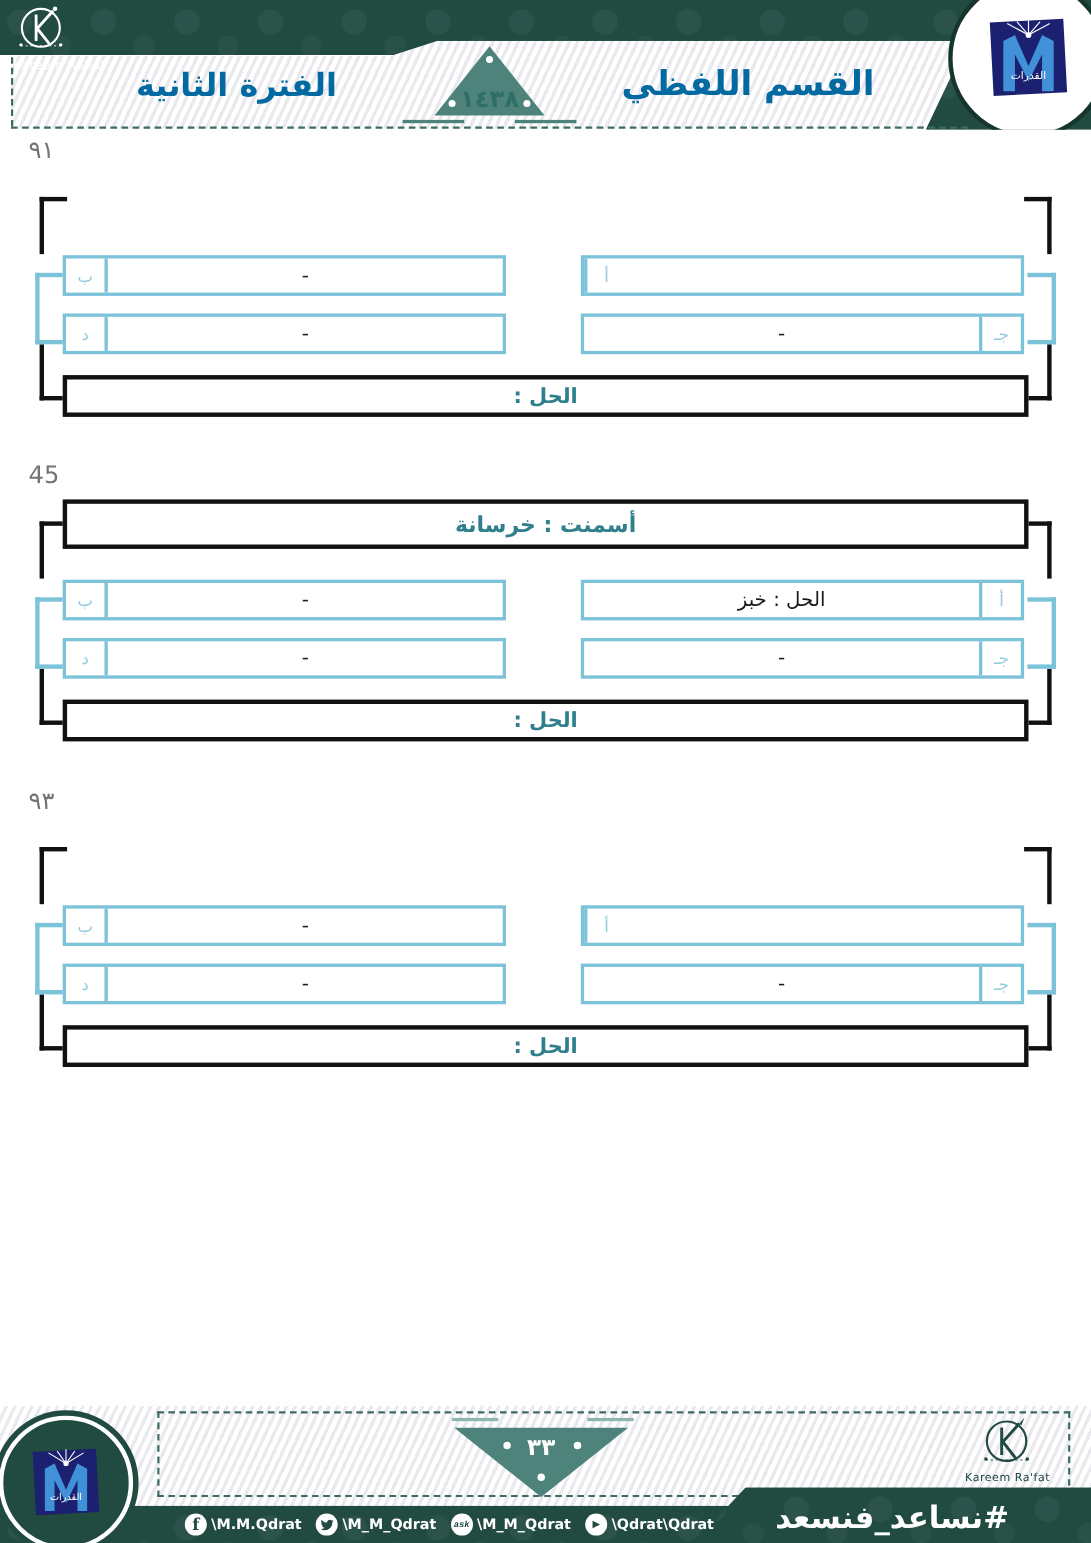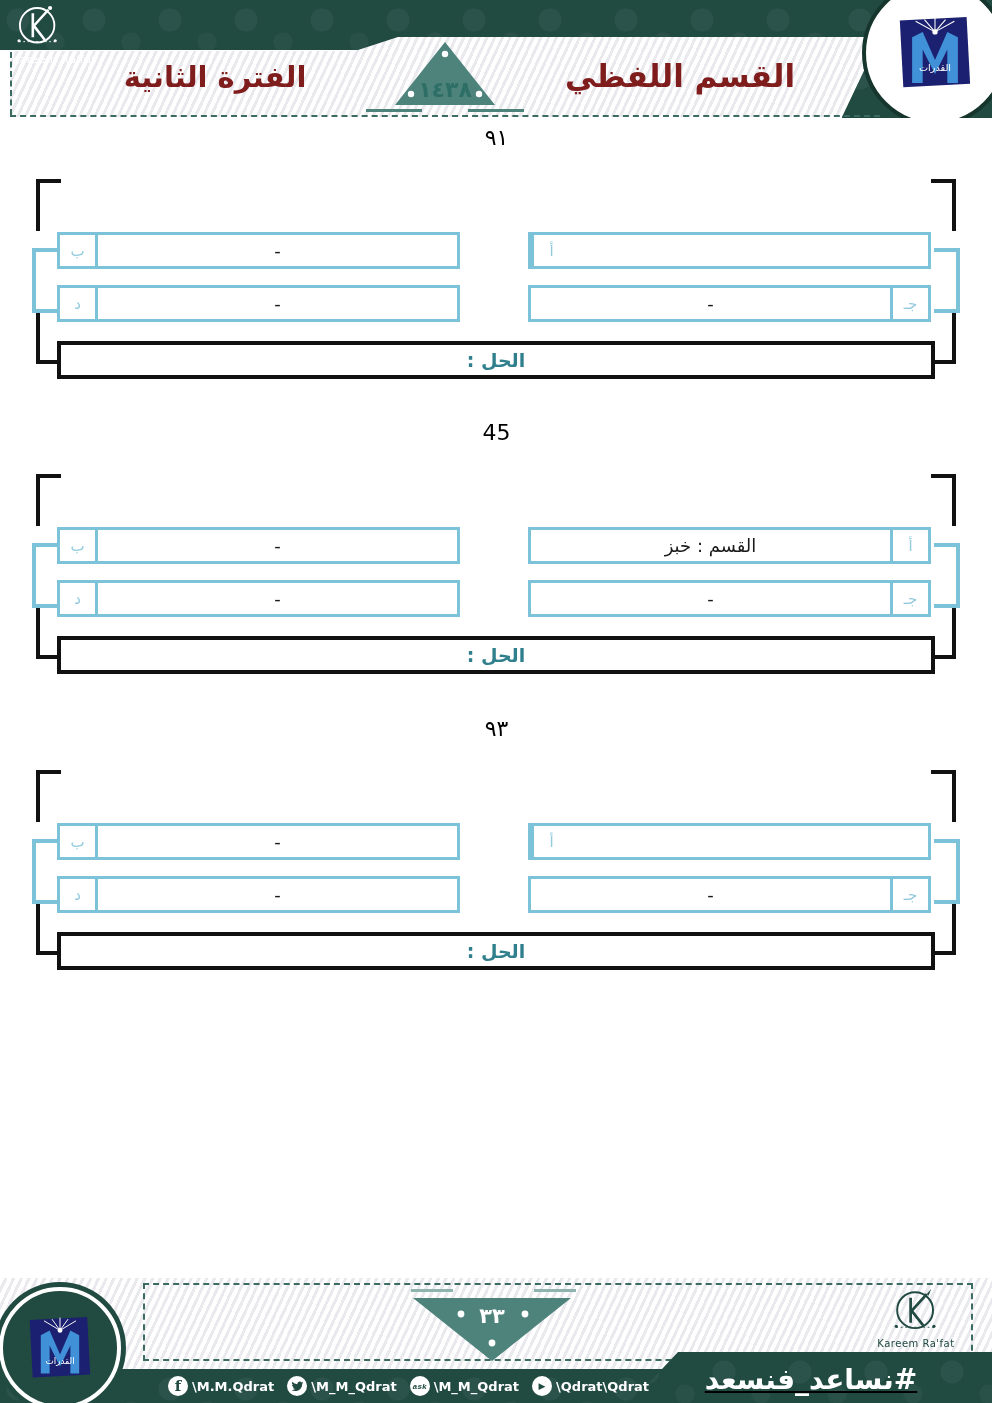--- a/index.html
+++ b/index.html
@@ -4,32 +4,32 @@
 <style>
   html,body{margin:0;padding:0;}
   .page{position:relative;width:992px;height:1403px;background:#fff;overflow:hidden;
         font-family:"DejaVu Sans",sans-serif;}
 
   
   .greenpat{background-color:#214a41;
     background-image:
       radial-gradient(circle at 18px 20px, rgba(255,255,255,0.05) 0 11px, transparent 12px),
       radial-gradient(circle at 55px 42px, rgba(255,255,255,0.04) 0 9px, transparent 10px);
-    background-size:76px 58px;text-decoration:underline;}
+    background-size:76px 58px;}
   .stripes{background:repeating-linear-gradient(115deg,#ffffff 0 4px,#e9e9ee 4px 7px);}
 
   
   #header{position:absolute;left:0;top:0;width:992px;height:118px;background:#fff;overflow:hidden;}
   .hband{position:absolute;left:0;top:0;width:992px;height:50px;}
   .hcorner{position:absolute;right:0;top:0;width:150px;height:118px;}
   .hbar{position:absolute;left:10px;top:37px;width:870px;height:80px;
         clip-path:polygon(0 14px,345px 14px,388px 0,100% 0,calc(100% - 38px) 100%,0 100%);}
   .hdash-b{position:absolute;left:10px;top:115px;width:870px;height:0;border-top:2px dashed #3c6b61;}
   .hdash-l{position:absolute;left:10px;top:52px;width:0;height:63px;border-left:2px dashed #3c6b61;}
-  .htitle{position:absolute;top:58px;color:#7f1d1d;font-weight:bold;text-align:center;direction:rtl;}
+  .htitle{position:absolute;top:58px;color:#0369a1;font-weight:bold;text-align:center;direction:rtl;}
   .htitle.right{left:505px;width:350px;font-size:31px;}
   .htitle.left{left:45px;width:340px;font-size:29px;top:60px;}
   .htri{position:absolute;left:395px;top:42px;}
   .htline{position:absolute;top:109px;height:3px;background:#4e837c;}
   .htline.l{left:366px;width:56px;}
   .htline.r{left:468px;width:56px;}
 
   
   .kbrand{position:absolute;left:12px;top:2px;width:120px;}
   .kbrand .kname{color:#fff;font-size:11px;letter-spacing:0.5px;margin-top:-3px;}
@@ -38,21 +38,21 @@
 
   
   .qcircle{position:absolute;top:-20px;right:-16px;width:138px;height:138px;border-radius:50%;
            background:#fff;border:4px solid #16352d;display:flex;align-items:center;justify-content:center;}
   .fcircle{position:absolute;left:-6px;top:4px;width:132px;height:132px;border-radius:50%;
            background:#214a41;display:flex;align-items:center;justify-content:center;}
   .fcircle .ring{position:absolute;inset:5px;border:4px solid #fff;border-radius:50%;}
 
   
   .question{position:absolute;left:26px;width:941px;height:256px;}
-  .qnum{position:absolute;top:0;left:0;right:0;text-align:center;font-size:22px;color:#000000;}
+  .qnum{position:absolute;top:0;left:0;right:0;text-align:left;font-size:22px;color:#737373;}
   .qtitle{position:absolute;top:34px;left:31px;width:878px;height:45px;border:4px solid #111;
           box-sizing:border-box;display:flex;align-items:center;justify-content:center;
           color:#2f7f8c;font-weight:bold;font-size:20px;direction:rtl;background:#fff;}
   .sol{position:absolute;top:216px;left:31px;width:878px;height:38px;border:4px solid #111;
        box-sizing:border-box;display:flex;align-items:center;justify-content:center;
        color:#2f7f8c;font-weight:bold;font-size:19px;direction:rtl;background:#fff;}
   .bk{position:absolute;}
   .bk.tl{left:10px;top:54px;width:21px;height:48px;border-top:4px solid #111;border-left:4px solid #111;}
   .bk.bl{left:10px;top:188px;width:21px;height:47px;border-bottom:4px solid #111;border-left:4px solid #111;}
   .bk.tr{right:11px;top:54px;width:21px;height:48px;border-top:4px solid #111;border-right:4px solid #111;}
@@ -178,22 +178,25 @@
   </section>
 
   <section class="question" style="top:420px">
     <div class="qnum">45</div>
     <div class="bk tl"></div>
     <div class="bk bl"></div>
     <div class="bk tr"></div>
     <div class="bk br"></div>
     <div class="bc l"></div>
     <div class="bc r"></div>
+    <div class="qtitle">
+      <span>أسمنت : خرسانة</span>
+    </div>
     <div class="opt r1 colR">
-      <div class="otext">القسم : خبز</div>
+      <div class="otext">الحل : خبز</div>
       <div class="olabel divL">أ</div>
     </div>
     <div class="opt r1 colL">
       <div class="olabel divR">ب</div>
       <div class="otext">-</div>
     </div>
     <div class="opt r2 colR">
       <div class="otext">-</div>
       <div class="olabel divL">جـ</div>
     </div>

